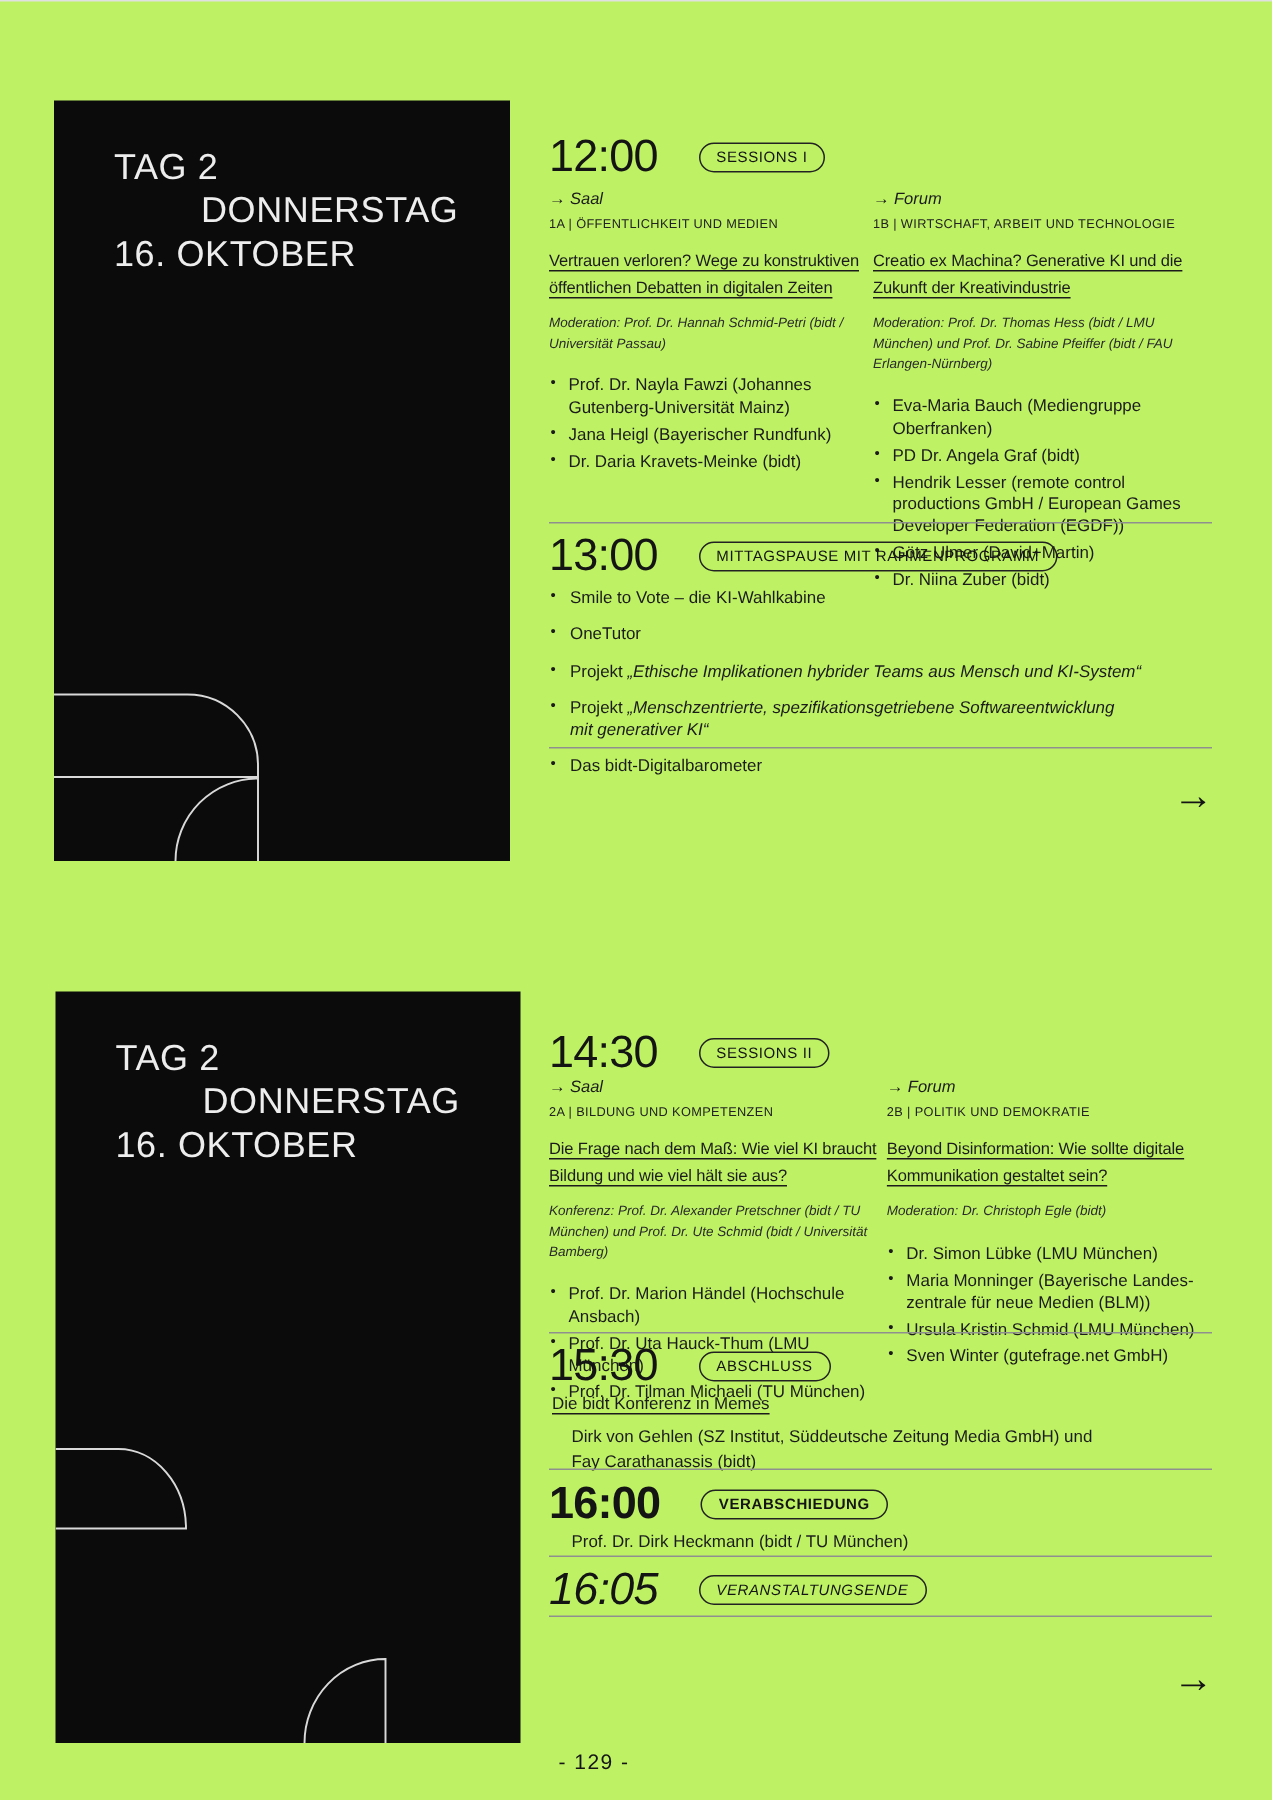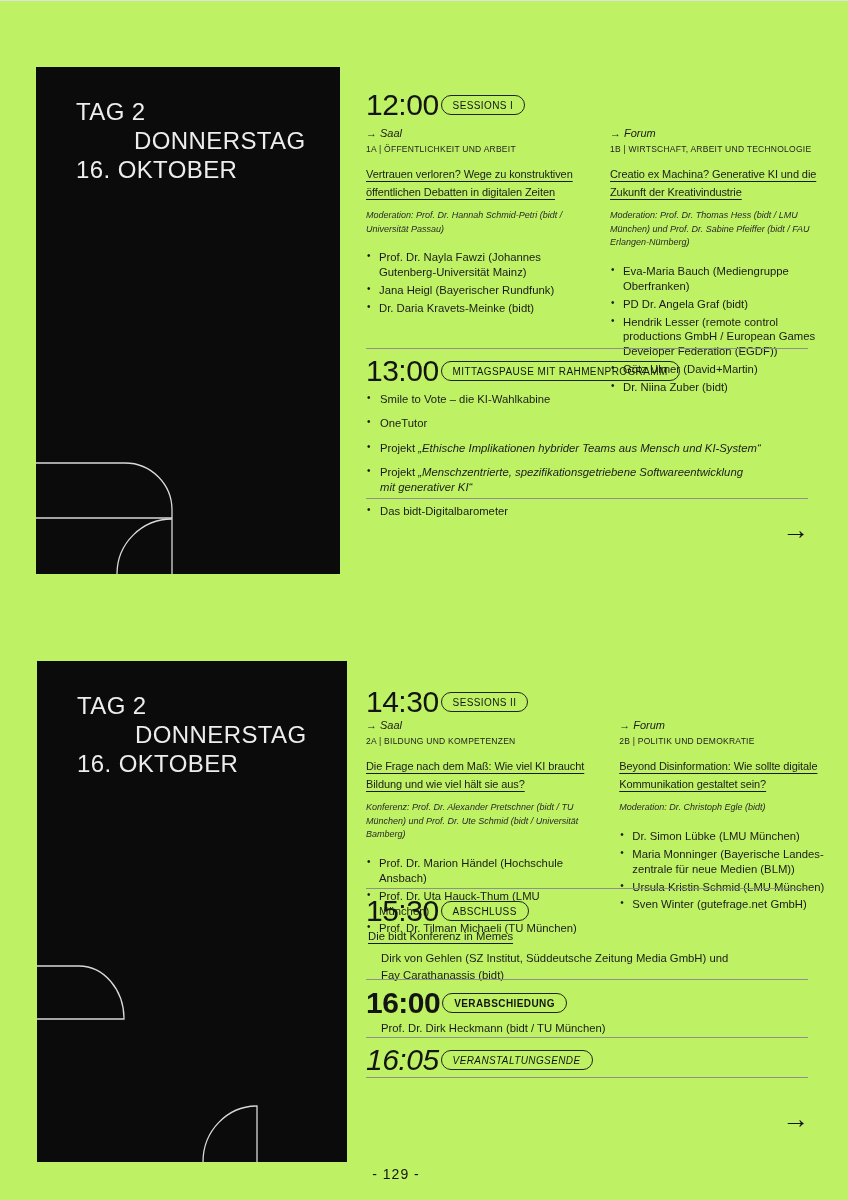--- a/index.html
+++ b/index.html
@@ -14,30 +14,30 @@
   
   .panel { position:absolute; background:#0b0b0b; }
   .panel-1 { left:36px; top:66px; width:304px; height:507px; }
   .panel-2 { left:37px; top:660px; width:310px; height:501px; }
   .panel-text { position:absolute; left:40px; top:30px; color:#ededed;
     font-size:24px; line-height:29px; letter-spacing:0.4px; font-weight:400; }
   .panel-text .l2 { margin-left:58px; }
   .deco { position:absolute; left:0; bottom:0; }
 
   
-  .time-row { position:absolute; left:366px; display:flex; align-items:center; gap:2px; }
+  .time-row { position:absolute; left:366px; display:flex; align-items:center; gap:27px; }
   .time { font-size:30px; letter-spacing:-0.5px; color:#141414; }
   .badge {
     display:inline-block; border:1px solid #222; border-radius:12px;
     padding:4px 11px 3px; font-size:10px; letter-spacing:0.4px;
     color:#141414; line-height:1.15; white-space:nowrap;
   }
   .rule { position:absolute; left:366px; width:442px; border-top:1px solid #8f8f8f; }
 
-  .cols { position:absolute; left:366px; width:442px; display:flex; gap:35px; }
+  .cols { position:absolute; left:366px; width:442px; display:flex; gap:7px; }
   .col { flex:0 0 209px; }
   .col + .col { flex:0 0 216px; }
   .loc { font-size:11px; }
   .loc em { font-style:italic; }
   .loc .arr { font-style:normal; margin-right:3px; }
   .track { margin-top:5px; font-size:8.5px; letter-spacing:0.25px; color:#222; }
   .sess-title { margin-top:11px; font-size:11px; line-height:1.65; letter-spacing:-0.1px; }
   .sess-title span { display:block; white-space:nowrap; text-decoration:underline;
     text-decoration-thickness:1px; text-underline-offset:3px; }
   .moderation { margin-top:8px; font-size:9px; line-height:1.5; font-style:italic; color:#2a2a2a; }
@@ -83,21 +83,21 @@
   <div class="time-row" style="top:87px;">
     <span class="time">12:00</span>
     <span class="badge">SESSIONS I</span>
   </div>
 
   <div class="cols" style="top:126px;">
     <div class="col">
       <div class="loc">
         <span class="arr">→</span><em>Saal</em>
       </div>
-      <div class="track">1A | ÖFFENTLICHKEIT UND ARBEIT</div>
+      <div class="track">1A | ÖFFENTLICHKEIT UND MEDIEN</div>
       <div class="sess-title">
         <span>Vertrauen verloren? Wege zu konstruktiven</span>
         <span>öffentlichen Debatten in digitalen Zeiten</span>
       </div>
       <div class="moderation">Moderation: Prof. Dr. Hannah Schmid-Petri (bidt / Universität Passau)</div>
       <ul class="speakers">
         <li>Prof. Dr. Nayla Fawzi (Johannes Gutenberg-Universität Mainz)</li>
         <li>Jana Heigl (Bayerischer Rundfunk)</li>
         <li>Dr. Daria Kravets-Meinke (bidt)</li>
       </ul>

